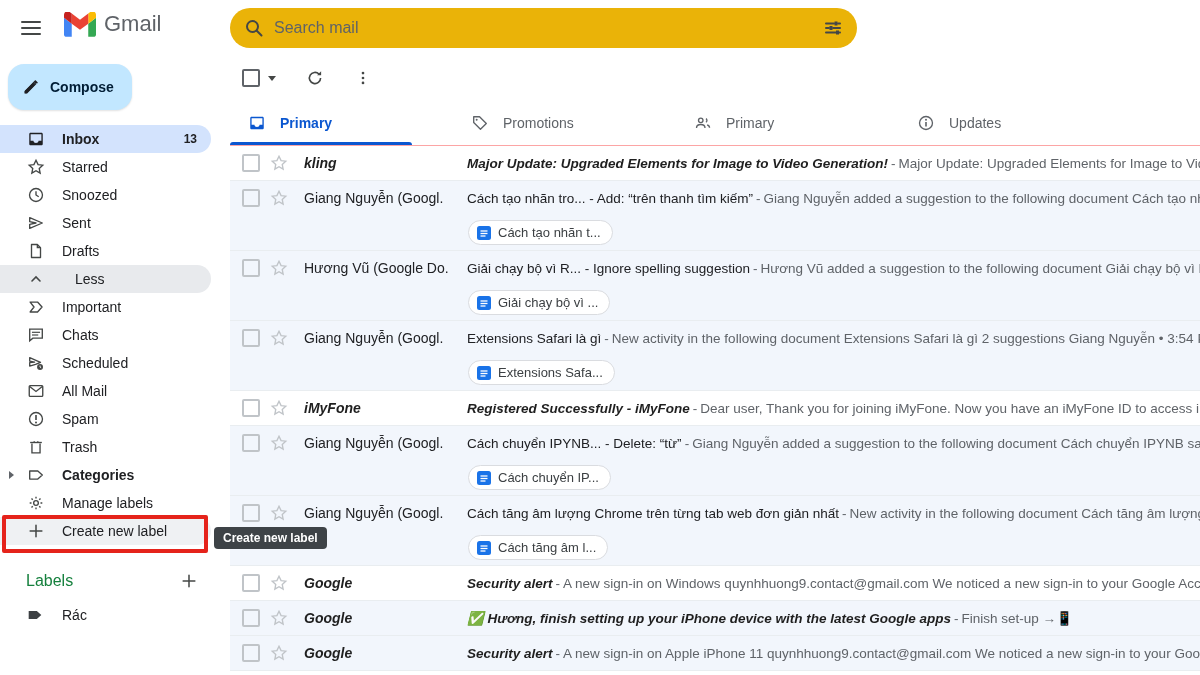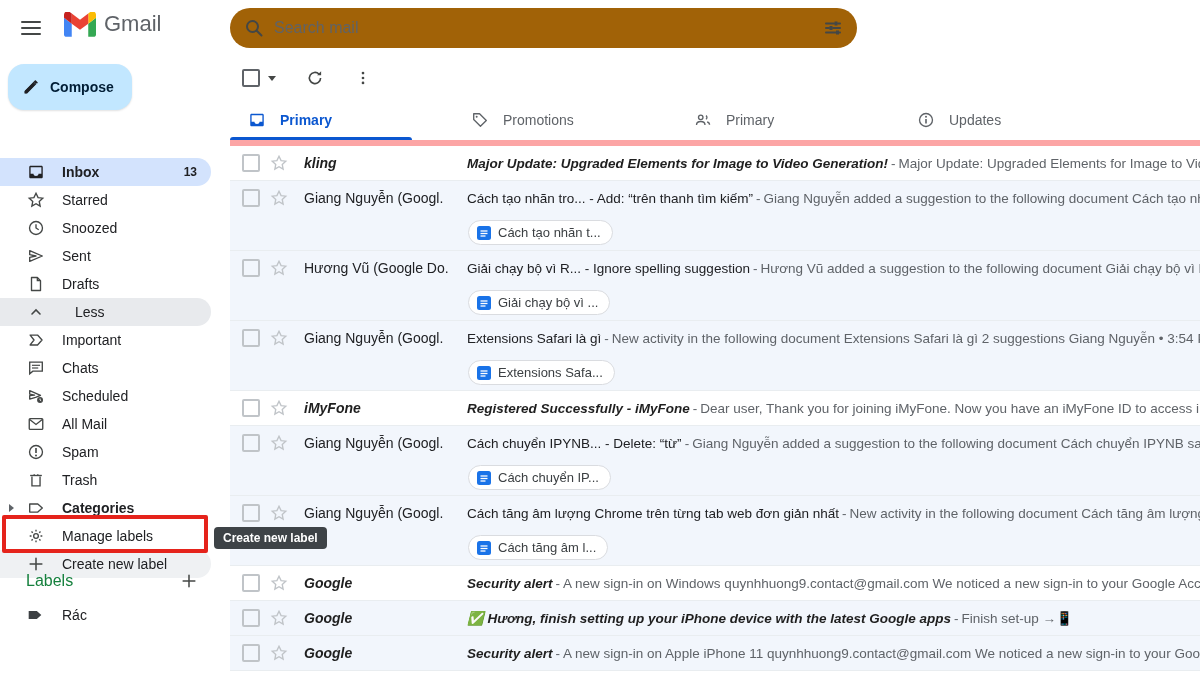--- a/index.html
+++ b/index.html
@@ -6,37 +6,37 @@
   html,body { width:1200px; height:675px; overflow:hidden; background:#fff;
     font-family:"Liberation Sans","DejaVu Sans",sans-serif; color:#202124; }
   .app { position:relative; width:1200px; height:675px; background:#fff; }
 
   
   .topbar { position:absolute; left:0; top:0; width:1200px; height:56px; background:#fff; }
   .burger { position:absolute; left:18px; top:16px; width:26px; height:24px; border:none; background:none; cursor:pointer; }
   .burger span { display:block; width:20px; height:2px; background:#444746; margin:4px 3px; border-radius:1px; }
   .logo { position:absolute; left:64px; top:11px; display:flex; align-items:center; gap:8px; }
   .logo-text { font-size:22px; color:#5f6368; letter-spacing:0; }
-  .searchbar { position:absolute; left:230px; top:8px; width:627px; height:40px; background:#a16207;
+  .searchbar { position:absolute; left:230px; top:8px; width:627px; height:40px; background:#eab308;
     border-radius:22px; display:flex; align-items:center; padding:0 14px; }
   .searchbar input { flex:1; border:none; background:transparent; outline:none; font-size:16px;
     color:#202124; font-family:inherit; margin:0 10px; }
   .searchbar input::placeholder { color:#5f6368; }
 
   
   .sidebar { position:absolute; left:0; top:56px; width:222px; height:619px; background:#fff; }
   .compose { position:absolute; left:8px; top:8px; width:124px; height:46px; background:#c2e7ff;
     border:none; border-radius:16px; display:flex; align-items:center; gap:10px; padding:0 14px;
     font-size:14px; font-weight:bold; color:#001d35; cursor:pointer; font-family:inherit;
     box-shadow:0 1px 2px rgba(0,0,0,.12); }
   .nav { position:absolute; left:0; top:69px; width:222px; }
   .nav-item { height:28px; display:flex; align-items:center; padding-left:26px; font-size:14px;
     color:#202124; cursor:pointer; border-radius:0 16px 16px 0; margin-right:11px; position:relative; }
   .nav-item .ni-icon { width:20px; height:20px; margin-right:16px; flex-shrink:0; display:flex; align-items:center; justify-content:center; }
-  .nav-item.selected { background:#d3e3fd; font-weight:bold;margin-top:33px; }
+  .nav-item.selected { background:#d3e3fd; font-weight:bold; }
   .nav-item.hovered { background:#e8eaed;gap:13px; }
   .nav-item.boldlbl { font-weight:bold; }
   .nav-item .count { margin-left:auto; margin-right:14px; font-size:12px; font-weight:bold; color:#202124; }
   .expander { position:absolute; left:9px; width:0; height:0; border-left:5px solid #5f6368;
     border-top:4px solid transparent; border-bottom:4px solid transparent; }
   .ni-highlight-bg { background:#eff1f3; }
   .red-box { position:absolute; left:2px; top:459px; width:206px; height:38px;
     border:4px solid #e5231b; border-radius:2px; pointer-events:none; z-index:5; }
   .labels-head { position:absolute; left:0; top:510px; width:210px; height:30px; display:flex;
     align-items:center; padding-left:26px; }
@@ -51,21 +51,21 @@
     font-size:12px; font-weight:bold; padding:4px 9px; border-radius:4px; z-index:6; white-space:nowrap; }
 
   
   .main { position:absolute; left:230px; top:56px; width:970px; height:619px; background:#fff; }
   .toolbar { height:44px; display:flex; align-items:center; padding-left:12px; gap:0; }
   .sel-box { width:18px; height:18px; border:2px solid #5f6368; border-radius:2px; background:#fff; cursor:pointer; }
   .caret { width:0; height:0; border-left:4px solid transparent; border-right:4px solid transparent;
     border-top:5px solid #444746; margin-left:8px; cursor:pointer; }
   .tb-icon { margin-left:30px; cursor:pointer; display:flex; align-items:center; }
 
-  .tabs { height:46px; display:flex; border-bottom:6px solid #fca5a5; }
+  .tabs { height:46px; display:flex; border-bottom:1px solid #fca5a5; }
   .tab { width:223px; display:flex; align-items:center; gap:14px; padding-left:18px;
     font-size:14px; color:#5f6368; cursor:pointer; position:relative; }
   .tab.active { color:#0b57d0; font-weight:bold; }
   .tab.active .underline { position:absolute; left:0; bottom:0; width:182px; height:3px;
     background:#0b57d0; border-radius:3px 3px 0 0; }
 
   .list { width:970px; }
   .row { border-bottom:1px solid #e9edf0; background:#fff; cursor:pointer; }
   .row.readbg { background:#f2f6fc; }
   .line1 { height:34px; display:flex; align-items:center; padding-left:12px; overflow:hidden; }

